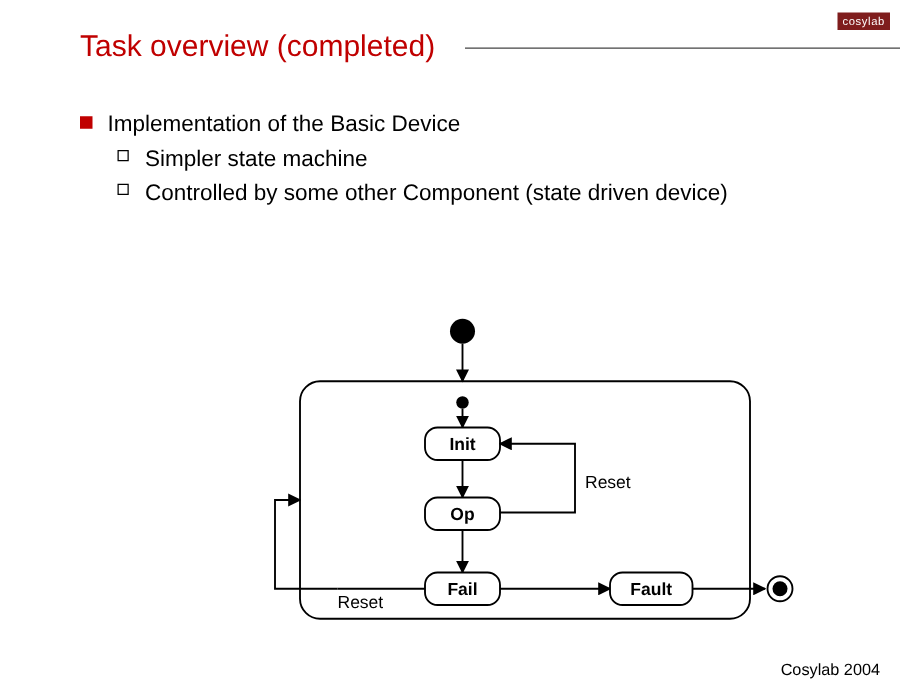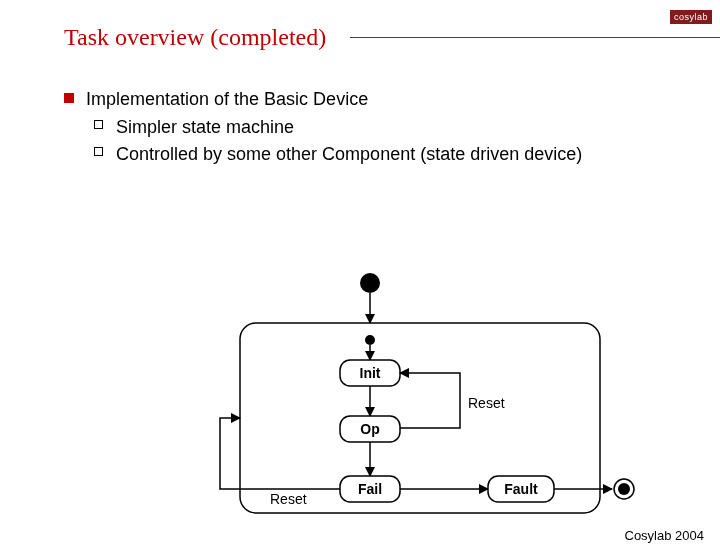--- a/index.html
+++ b/index.html
@@ -18,21 +18,20 @@
     width: 720px;
     height: 553px;
   }
   .title-row {
     position: absolute;
     top: 24px;
     left: 64px;
     right: 0;
     display: flex;
     align-items: center;
-    font-family: Liberation Serif, serif;
   }
   .title {
     font-size: 24px;
     color: #c00000;
     font-weight: 400;
     white-space: nowrap;
   }
   .title-rule {
     flex: 1;
     height: 0;
@@ -84,21 +83,21 @@
     top: 5px;
     width: 9px;
     height: 9px;
     border: 1.5px solid #000;
     box-sizing: border-box;
   }
   .italic { font-style: italic; }
   .diagram {
     position: absolute;
     left: 200px;
-    top: 268px;
+    top: 250px;
     width: 440px;
     height: 260px;
   }
   .footer {
     position: absolute;
     right: 16px;
     bottom: 10px;
     font-size: 13px;
     color: #000;
   }

